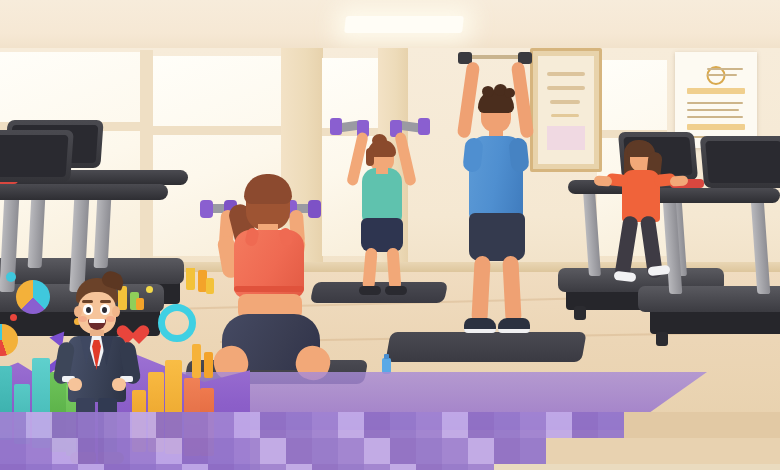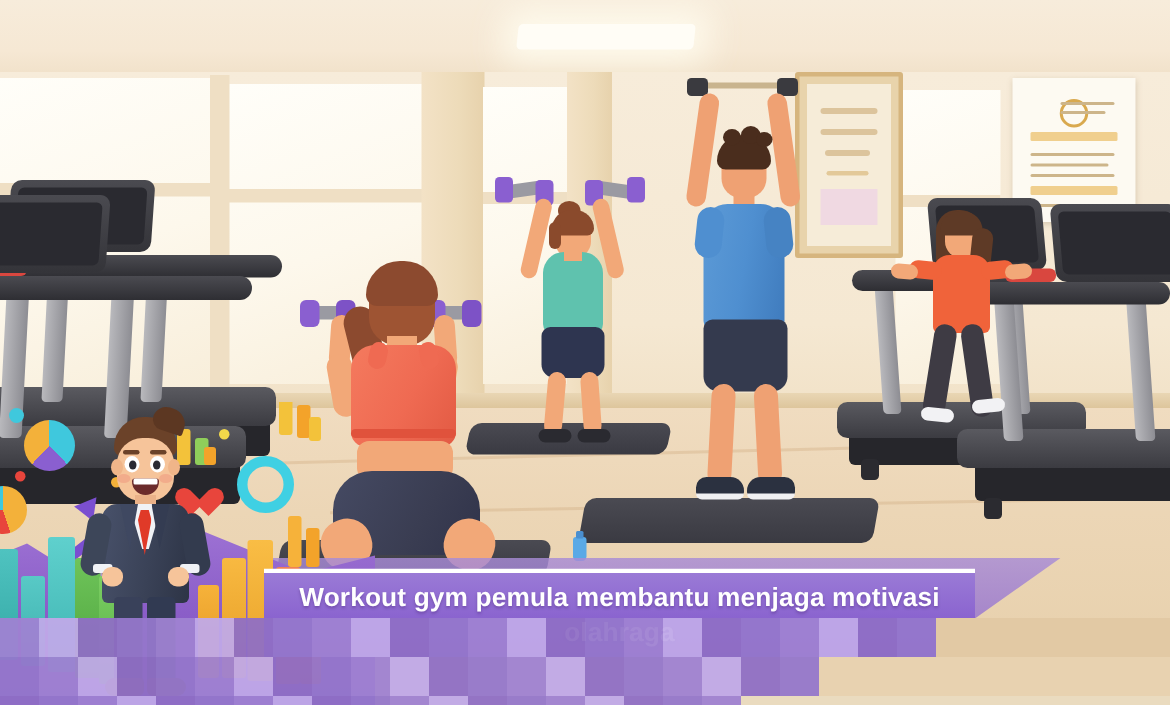--- a/index.html
+++ b/index.html
@@ -406,26 +406,20 @@
       <div style="position:absolute;left:58px;top:106px;width:14px;height:13px;background:#f6c49a;border-radius:6px;"></div>
 
       <div style="position:absolute;left:22px;top:126px;width:19px;height:58px;background:#39415a;border-radius:3px;"></div>
       <div style="position:absolute;left:44px;top:126px;width:19px;height:58px;background:#313a52;border-radius:3px;"></div>
 
       <div style="position:absolute;left:16px;top:180px;width:26px;height:12px;background:#7a4a2c;border-radius:6px 3px 4px 6px;"></div>
       <div style="position:absolute;left:44px;top:180px;width:26px;height:12px;background:#6d4226;border-radius:3px 6px 6px 4px;"></div>
     </div>
   </div>
 
-  <div class="caption">
-    <div class="caption-text">
-      <span>Workout gym pemula membantu menjaga motivasi</span><br>
-      <span>olahraga</span>
-    </div>
-  </div>
 
   <div class="mosaic" id="mosaic">
       <div class="mcell" style="left: 0px; top: 0px; width: 26px; height: 26px; background: rgb(159, 130, 210); opacity: 0.95;"></div>
       <div class="mcell" style="left: 26px; top: 0px; width: 26px; height: 26px; background: rgb(192, 169, 232); opacity: 0.95;"></div>
       <div class="mcell" style="left: 52px; top: 0px; width: 26px; height: 26px; background: rgb(143, 111, 197); opacity: 0.95;"></div>
       <div class="mcell" style="left: 78px; top: 0px; width: 26px; height: 26px; background: rgb(149, 119, 203); opacity: 0.95;"></div>
       <div class="mcell" style="left: 104px; top: 0px; width: 26px; height: 26px; background: rgb(159, 130, 210); opacity: 0.95;"></div>
       <div class="mcell" style="left: 130px; top: 0px; width: 26px; height: 26px; background: rgb(192, 169, 232); opacity: 0.95;"></div>
       <div class="mcell" style="left: 156px; top: 0px; width: 26px; height: 26px; background: rgb(143, 111, 197); opacity: 0.95;"></div>
       <div class="mcell" style="left: 182px; top: 0px; width: 26px; height: 26px; background: rgb(149, 119, 203); opacity: 0.95;"></div>

